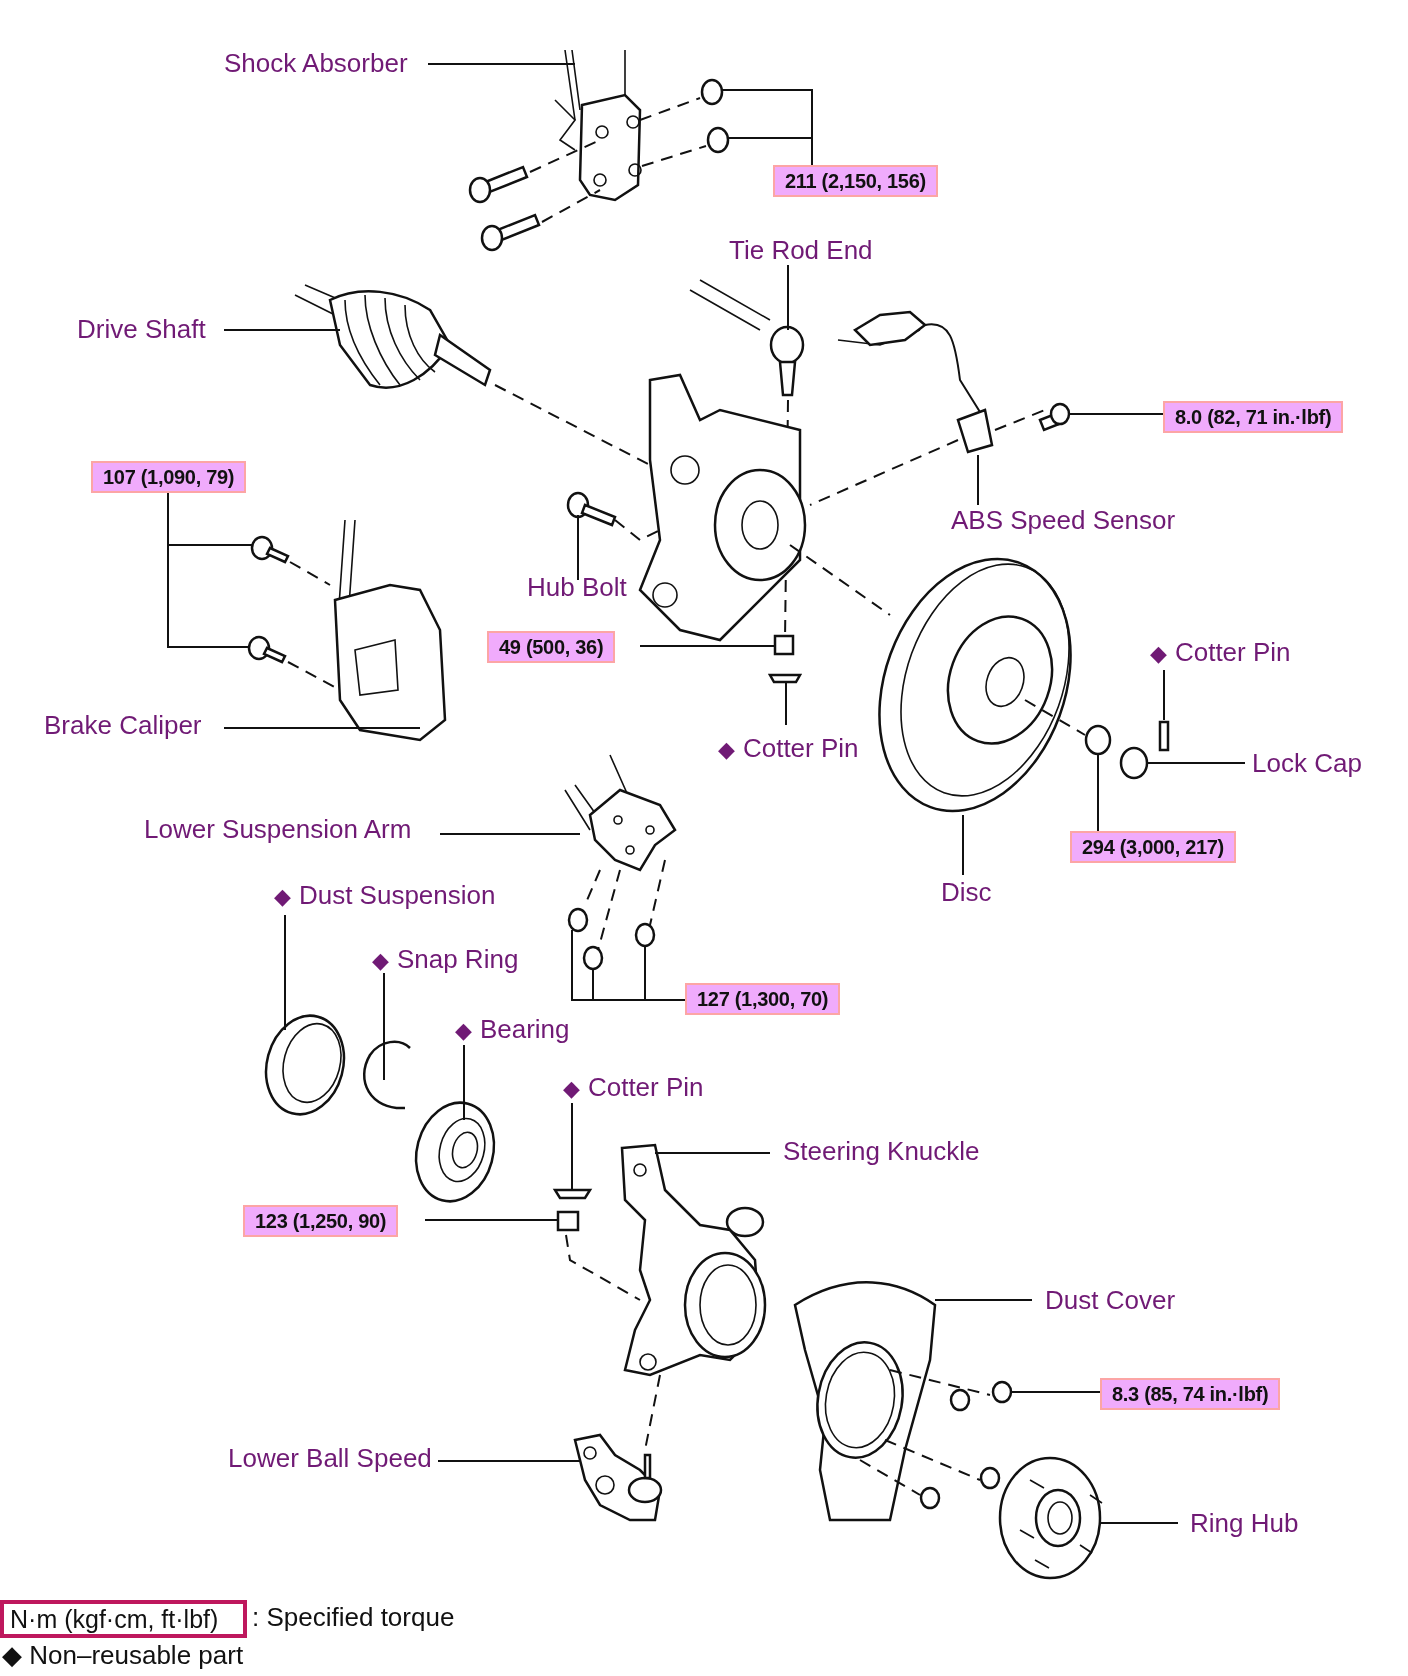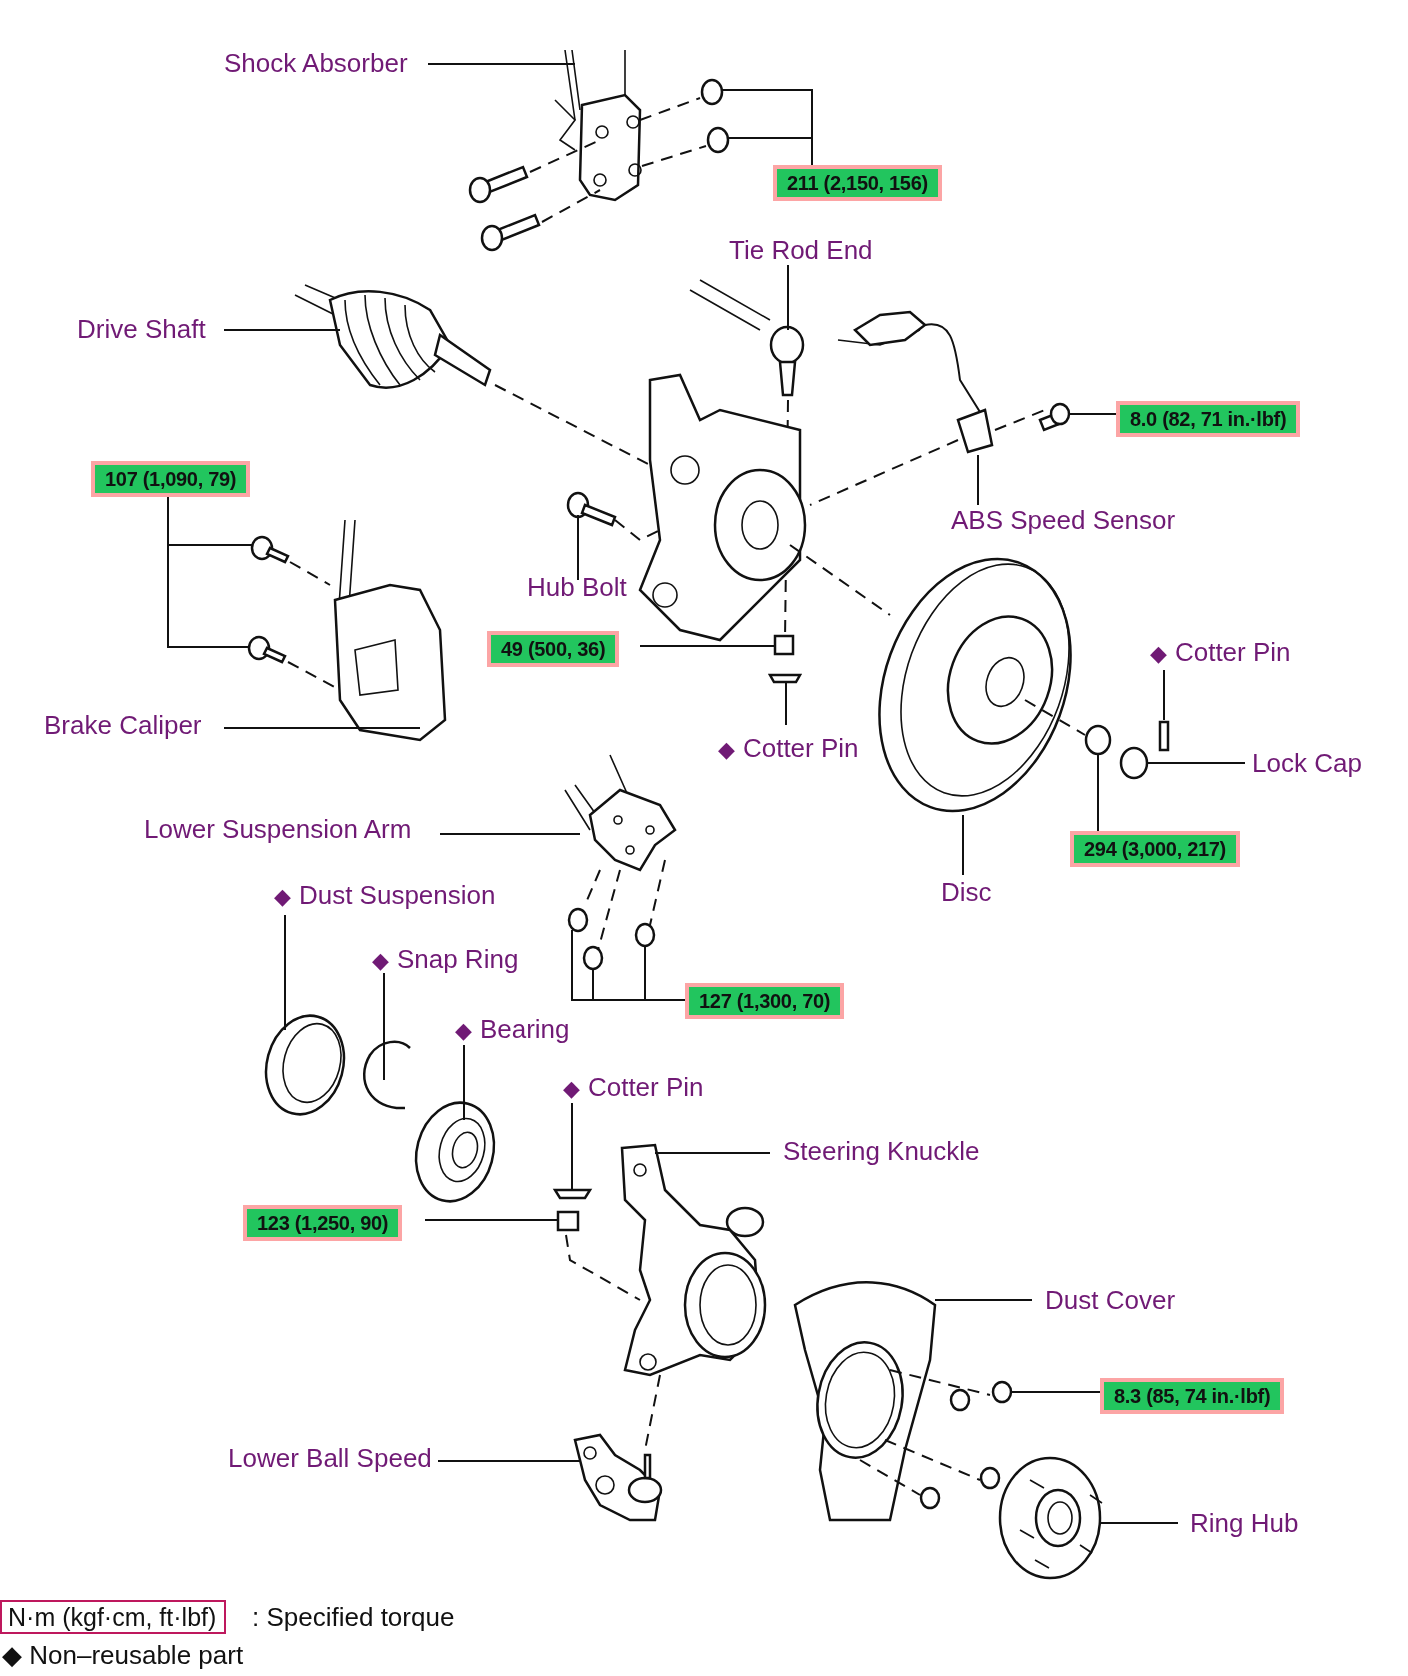--- a/index.html
+++ b/index.html
@@ -1,24 +1,24 @@
 <!DOCTYPE html>
 <html><head>
 <meta charset="utf-8">
 <style>
   html, body { margin:0; padding:0; background:#ffffff; }
   body { width:1408px; height:1676px; position:relative; overflow:hidden;
          font-family:"Liberation Sans", sans-serif; color:#111; }
   #art { position:absolute; left:0; top:0; width:1408px; height:1676px; }
   .lbl { position:absolute; font-size:26px; line-height:30px; white-space:nowrap; color:#701a75; }
   .tq { position:absolute; font-size:20px; font-weight:bold; line-height:26px; white-space:nowrap;
-        border:4px solid #fca5a5; background:#22c55e; padding:1px 10px; letter-spacing:-0.3px; }
+        border:2px solid #fca5a5; background:#f0abfc; padding:1px 10px; letter-spacing:-0.3px; }
   .dia { font-size:22px; margin-right:8px; }
-  .legend-box { position:absolute; font-size:25px; line-height:30px; border:2px solid #be185d;
-                padding:0 8px 0 6px; white-space:nowrap; }
+  .legend-box { position:absolute; font-size:25px; line-height:30px; border:4px solid #be185d;
+                padding:0 25px 0 6px; white-space:nowrap; }
   .legend-txt { position:absolute; font-size:26px; line-height:30px; white-space:nowrap; }
   svg .ln { stroke:#111; stroke-width:2; fill:none; }
   svg .dash { stroke:#111; stroke-width:2; fill:none; stroke-dasharray:12 8; }
   svg .part { stroke:#111; stroke-width:2.5; fill:#fff; }
   svg .thin { stroke:#111; stroke-width:1.6; fill:none; }
 </style>
 </head>
 <body>
 
 <svg id="art" viewBox="0 0 1408 1676" xmlns="http://www.w3.org/2000/svg">
@@ -214,21 +214,21 @@
 <div class="lbl" style="left:274px;top:880px"><span class="dia">◆</span><span>Dust Suspension</span></div>
 <div class="lbl" style="left:372px;top:944px"><span class="dia">◆</span><span>Snap Ring</span></div>
 <div class="lbl" style="left:455px;top:1014px"><span class="dia">◆</span><span>Bearing</span></div>
 <div class="lbl" style="left:563px;top:1072px"><span class="dia">◆</span><span>Cotter Pin</span></div>
 <div class="lbl" style="left:783px;top:1136px">Steering Knuckle</div>
 <div class="lbl" style="left:1045px;top:1285px">Dust Cover</div>
 <div class="lbl" style="left:228px;top:1443px">Lower Ball Speed</div>
 <div class="lbl" style="left:1190px;top:1508px">Ring Hub</div>
 
 <div class="tq" style="left:773px;top:165px">211 (2,150, 156)</div>
-<div class="tq" style="left:1116px;top:401px">8.0 (82, 71 in.·lbf)</div>
+<div class="tq" style="left:1163px;top:401px">8.0 (82, 71 in.·lbf)</div>
 <div class="tq" style="left:91px;top:461px">107 (1,090, 79)</div>
 <div class="tq" style="left:487px;top:631px">49 (500, 36)</div>
 <div class="tq" style="left:1070px;top:831px">294 (3,000, 217)</div>
 <div class="tq" style="left:685px;top:983px">127 (1,300, 70)</div>
 <div class="tq" style="left:243px;top:1205px">123 (1,250, 90)</div>
 <div class="tq" style="left:1100px;top:1378px">8.3 (85, 74 in.·lbf)</div>
 
 <div class="legend-box" style="left:0px;top:1600px">N·m (kgf·cm, ft·lbf)</div>
 <div class="legend-txt" style="left:252px;top:1602px">: Specified torque</div>
 <div class="legend-txt" style="left:2px;top:1640px">◆ Non–reusable part</div>

